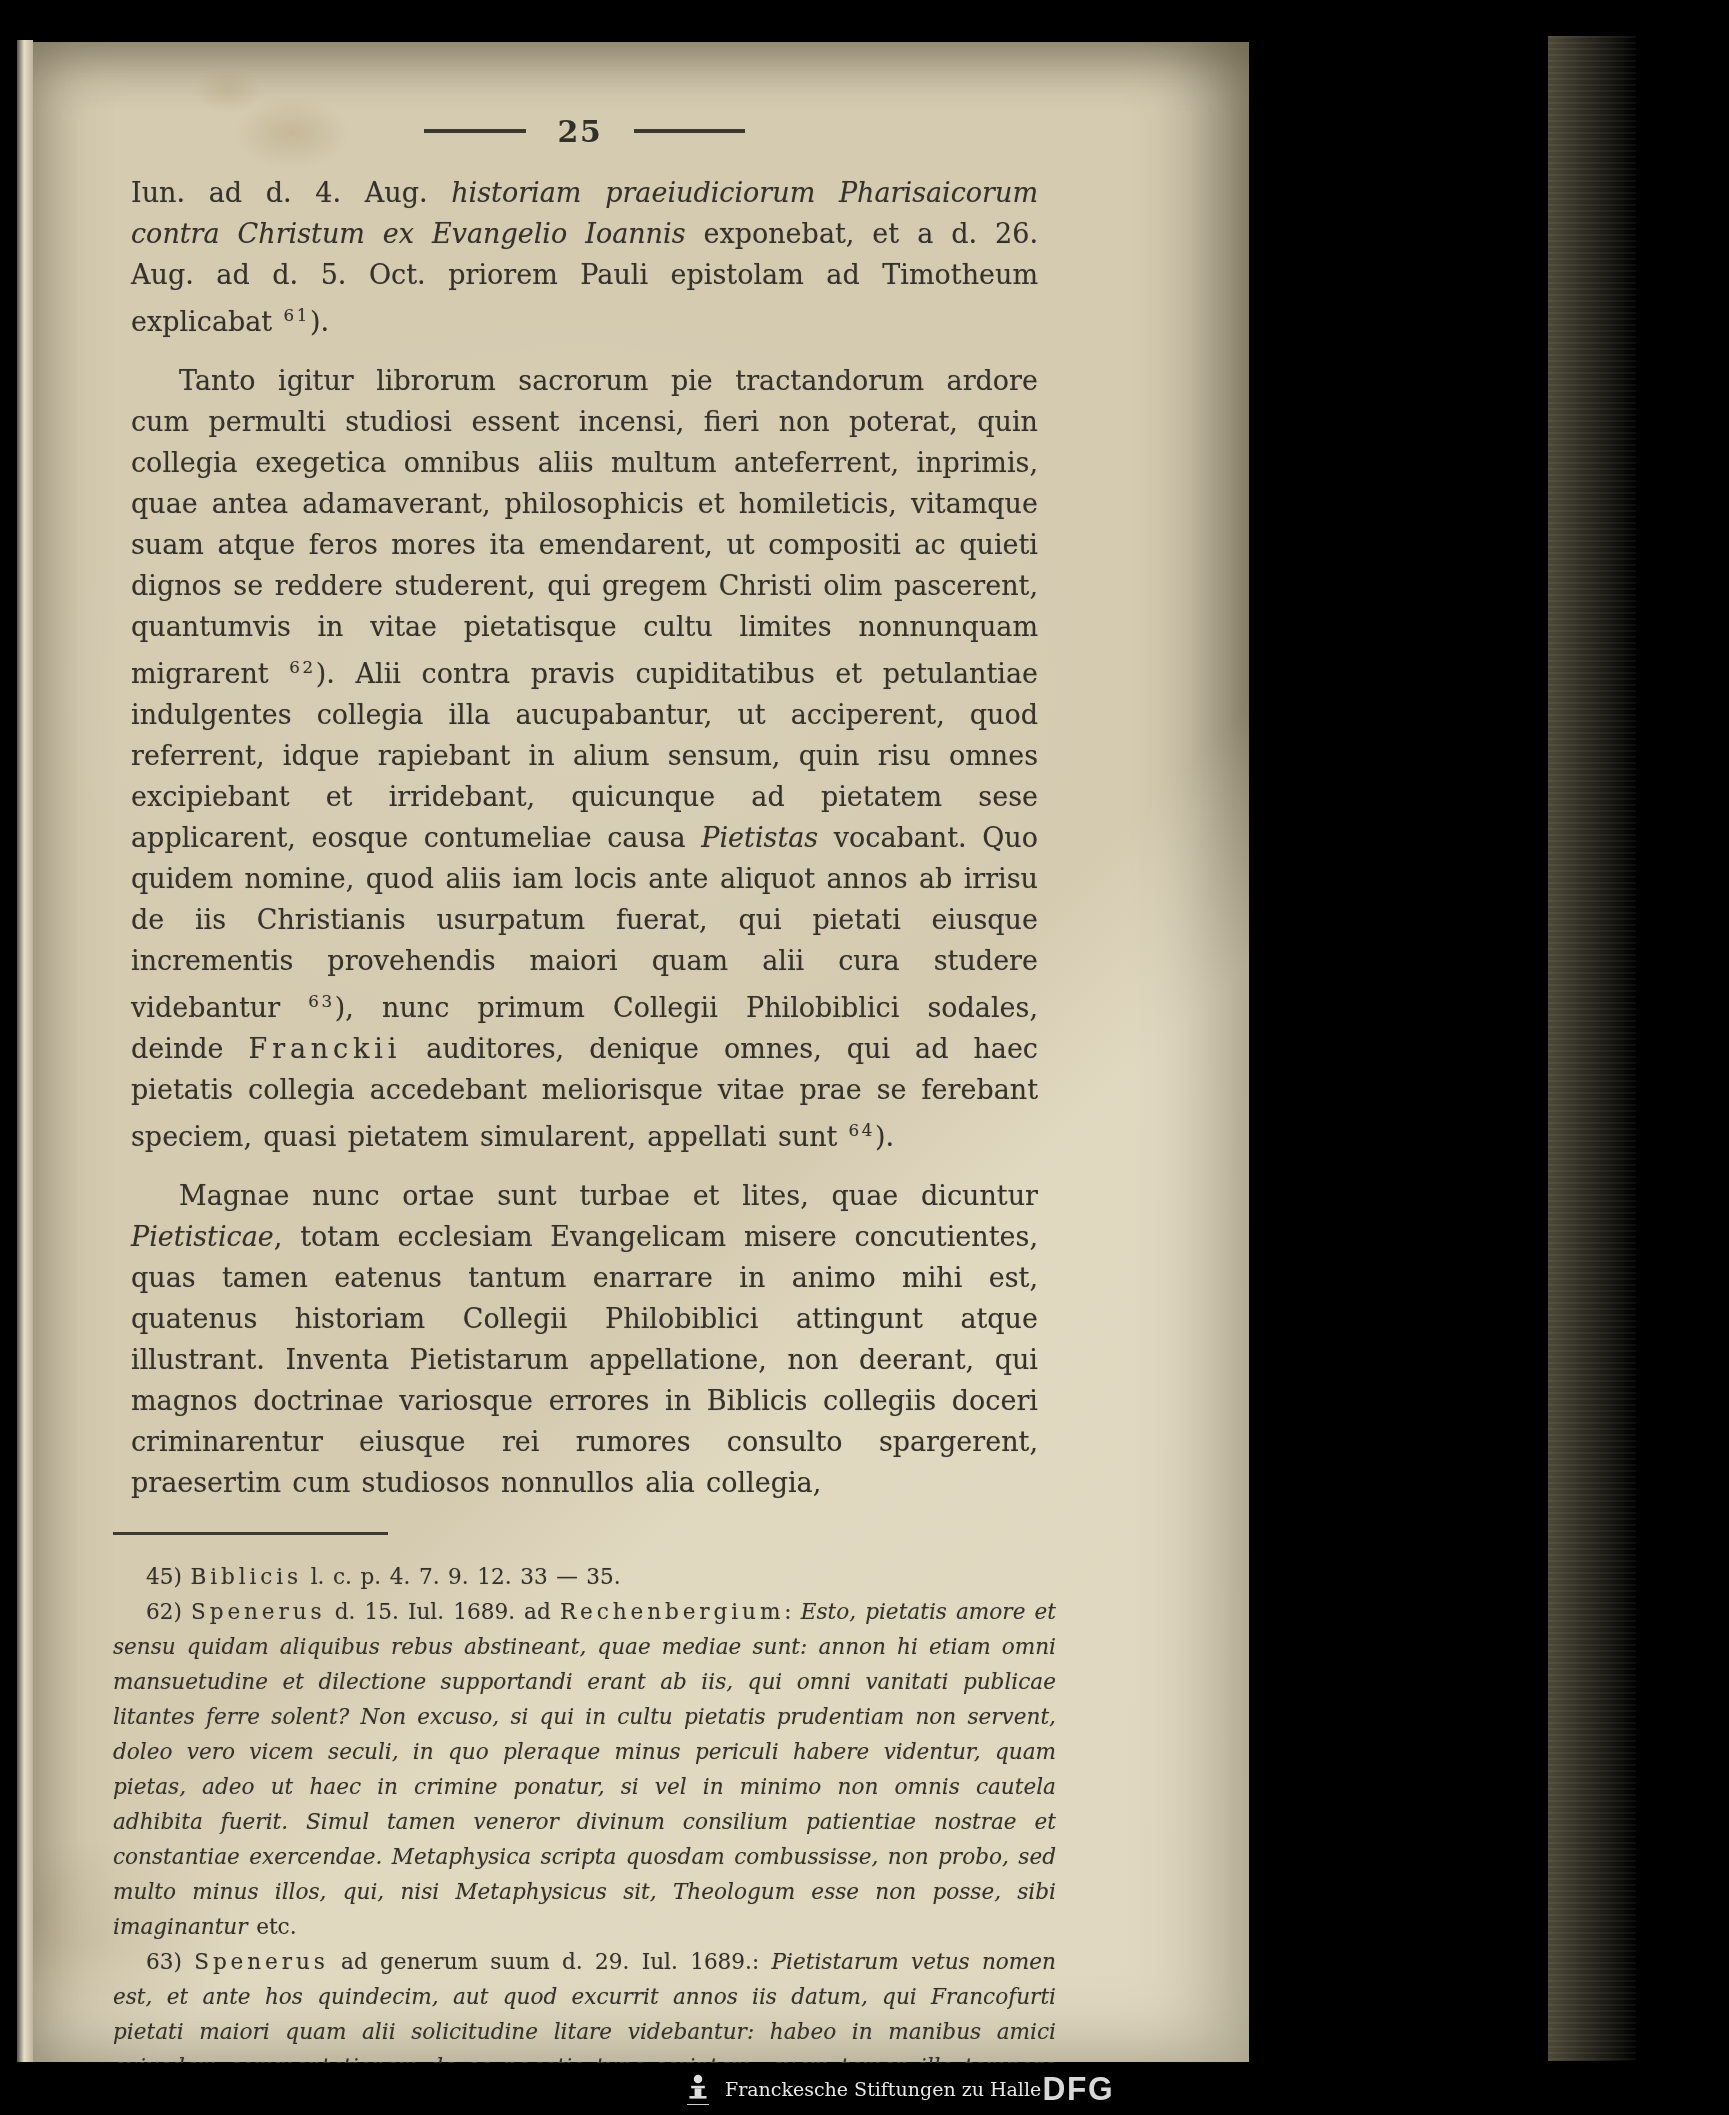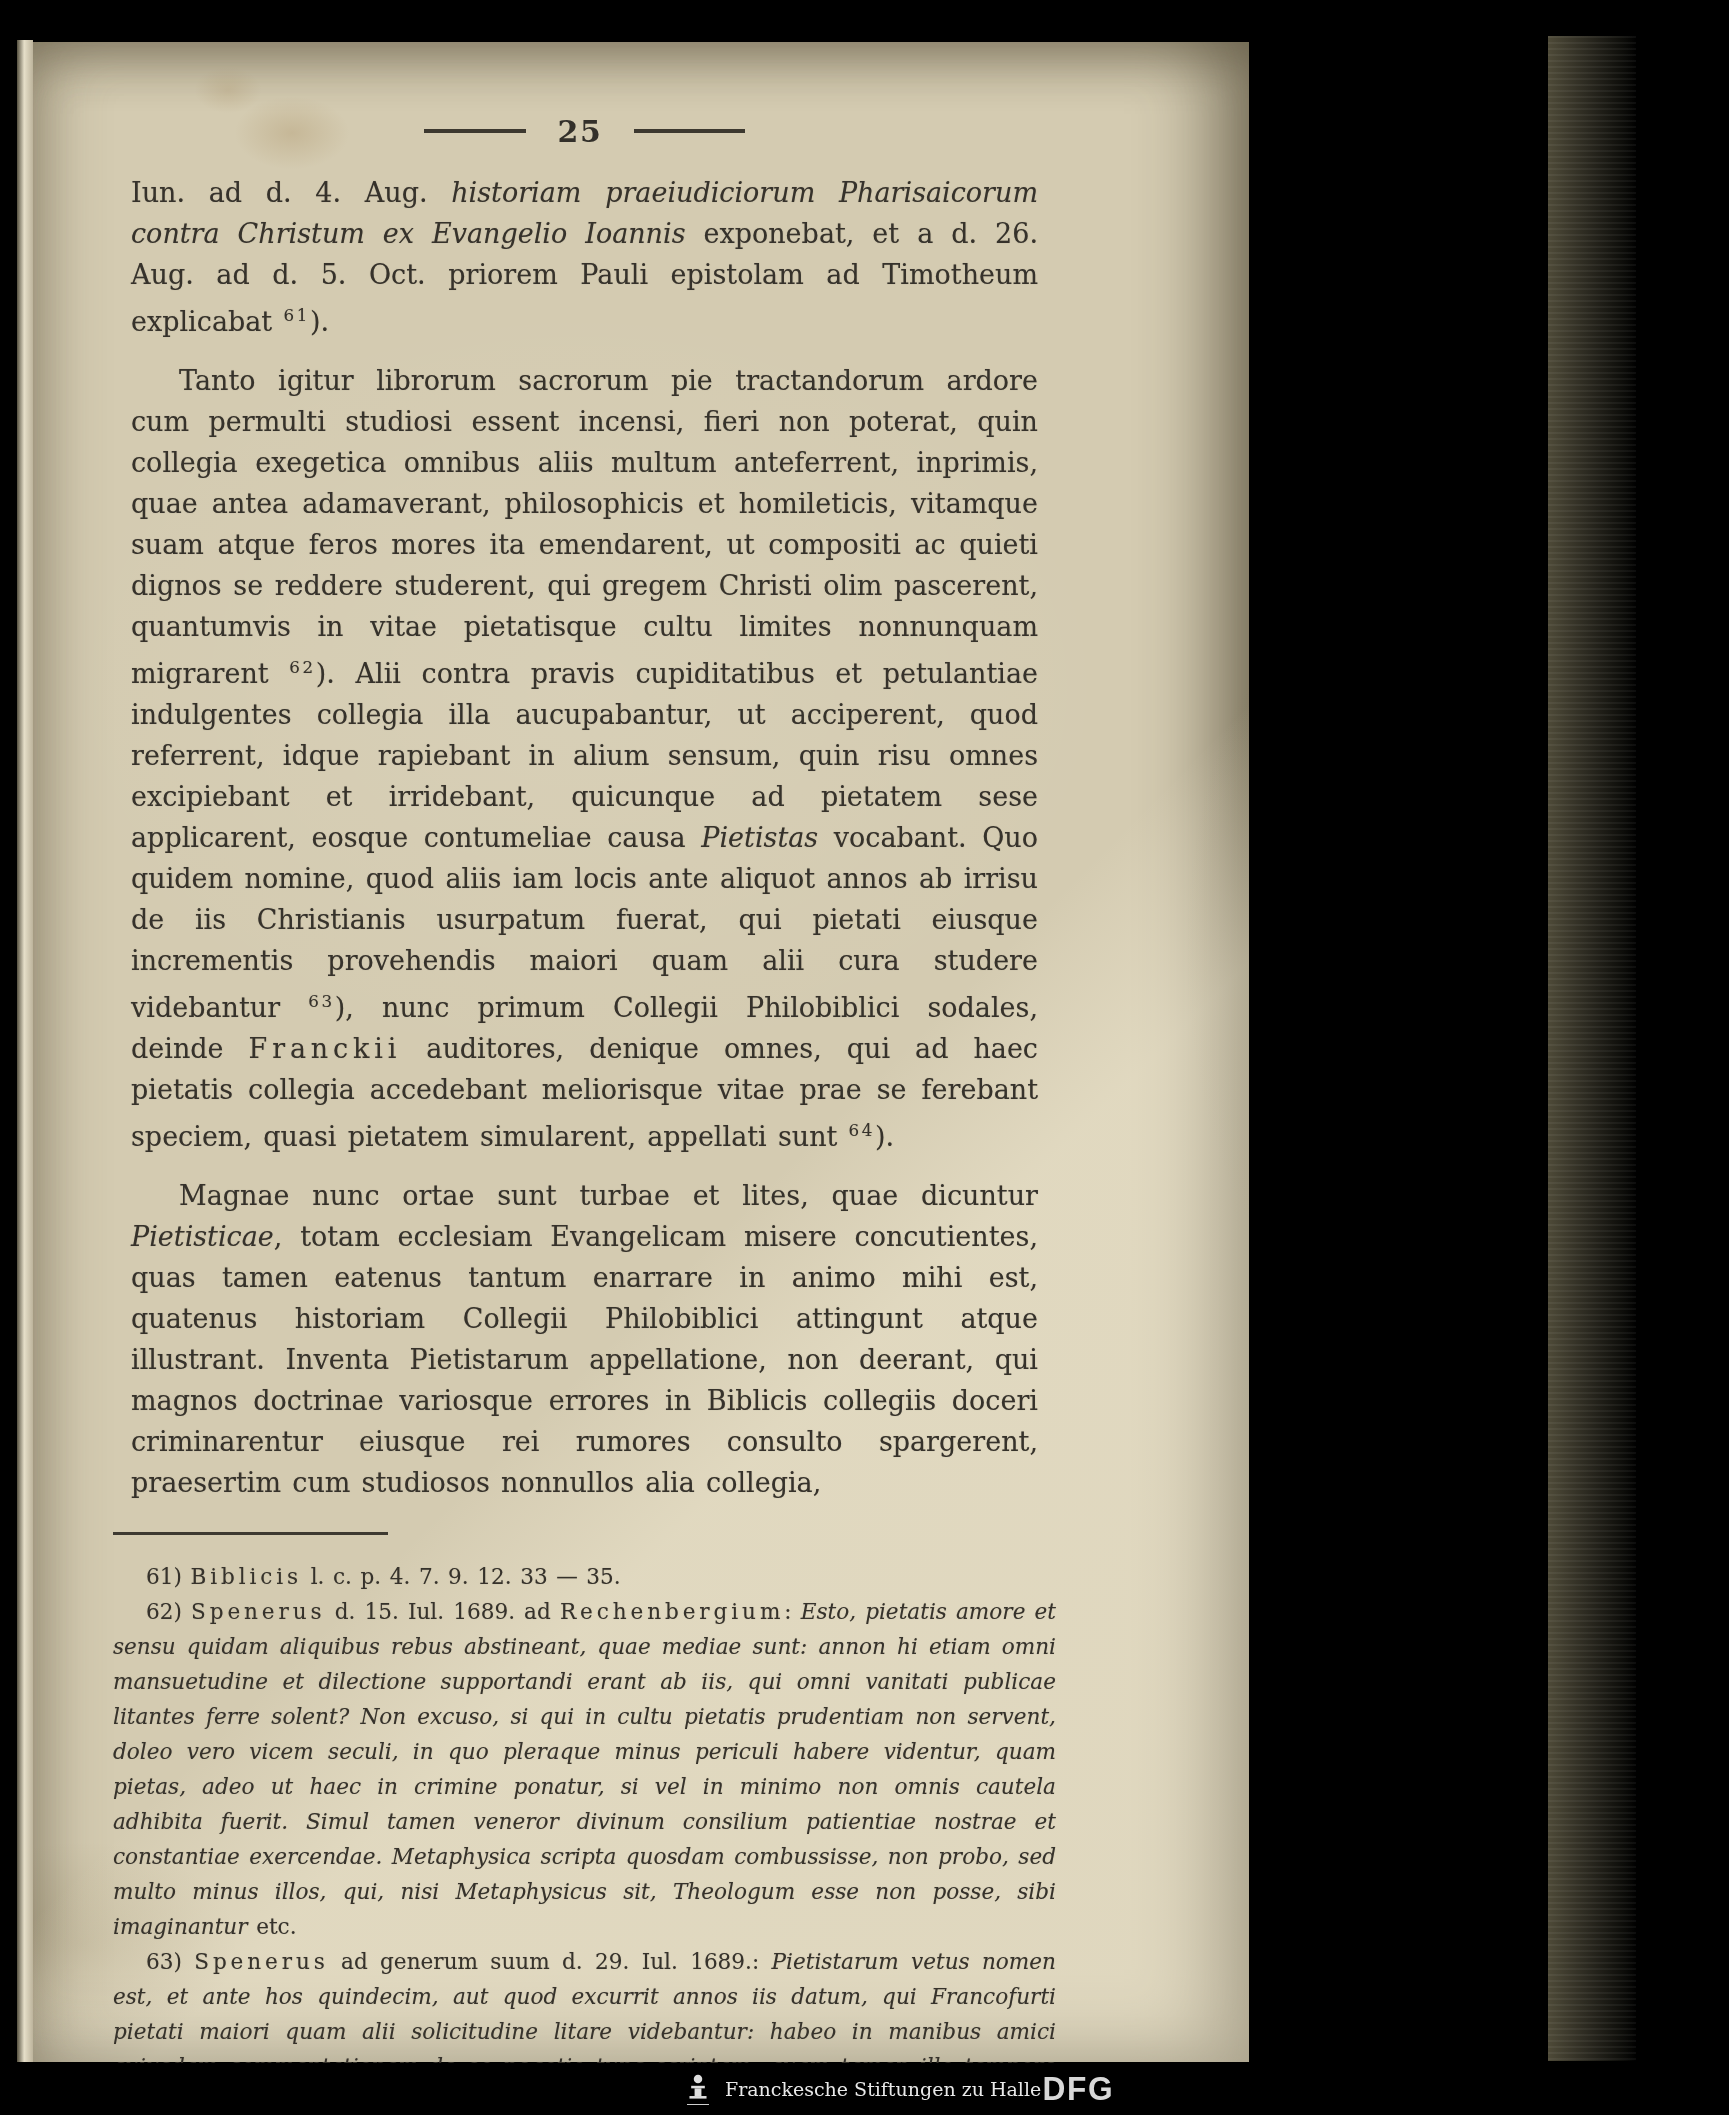--- a/index.html
+++ b/index.html
@@ -108,21 +108,21 @@
 
       <div class="bodytext" id="bodytext">
           <p><span>Iun. ad d. 4. Aug. </span><span class="it">historiam praeiudiciorum Pharisaicorum contra Christum ex Evangelio Ioannis</span><span> exponebat,  et a d. 26. Aug. ad d. 5. Oct. priorem Pauli epistolam ad Timotheum explicabat </span><span class="sup">61</span><span>).</span></p>
           <p class="indent"><span>Tanto igitur librorum sacrorum pie tractandorum ardore cum permulti studiosi essent incensi, fieri non poterat, quin collegia exegetica omnibus aliis multum anteferrent, inprimis, quae antea adamaverant, philosophicis et homileticis, vitamque suam atque feros mores ita emendarent, ut compositi ac quieti dignos se reddere studerent, qui gregem Christi olim pascerent, quantumvis in vitae pietatisque cultu limites nonnunquam migrarent </span><span class="sup">62</span><span>).   Alii contra pravis cupiditatibus et petulantiae indulgentes collegia illa aucupabantur, ut acciperent, quod referrent, idque rapiebant in alium sensum, quin risu omnes excipiebant et irridebant, quicunque ad pietatem sese applicarent, eosque contumeliae causa </span><span class="it">Pietistas</span><span> vocabant.  Quo quidem nomine, quod aliis iam locis ante aliquot annos ab irrisu de iis Christianis usurpatum fuerat, qui pietati eiusque incrementis provehendis maiori quam alii cura studere videbantur </span><span class="sup">63</span><span>), nunc primum Collegii Philobiblici sodales, deinde </span><span class="sp">Franckii</span><span> auditores, denique omnes, qui ad haec pietatis collegia accedebant meliorisque vitae prae se ferebant speciem, quasi pietatem simularent, appellati sunt </span><span class="sup">64</span><span>).</span></p>
           <p class="indent"><span>Magnae nunc ortae sunt turbae et lites, quae dicuntur </span><span class="it">Pietisticae</span><span>, totam ecclesiam Evangelicam misere concutientes, quas tamen eatenus tantum enarrare in animo mihi est, quatenus historiam Collegii Philobiblici attingunt atque illustrant.   Inventa Pietistarum appellatione, non deerant, qui magnos doctrinae variosque errores in Biblicis collegiis doceri criminarentur eiusque rei rumores consulto spargerent, praesertim cum studiosos nonnullos alia collegia,</span></p>
         </div>
 
       <div class="fnrule"></div>
 
       <div class="footnotes" id="footnotes">
-          <p><span>61) </span><span class="sp">Biblicis</span><span> l. c. p. 4. 7. 9. 12. 33 — 35.</span></p>
+          <p><span>45) </span><span class="sp">Biblicis</span><span> l. c. p. 4. 7. 9. 12. 33 — 35.</span></p>
           <p><span>62) </span><span class="sp">Spenerus</span><span> d. 15. Iul. 1689. ad </span><span class="sp">Rechenbergium</span><span>: </span><span class="it">Esto, pietatis amore et sensu quidam aliquibus rebus abstineant, quae mediae sunt: annon hi etiam omni mansuetudine et dilectione supportandi erant ab iis, qui omni vanitati publicae litantes ferre solent? Non excuso, si qui in cultu pietatis prudentiam non servent, doleo vero vicem seculi, in quo pleraque minus periculi habere videntur, quam pietas, adeo ut haec in crimine ponatur, si vel in minimo non omnis cautela adhibita fuerit. Simul tamen veneror divinum consilium patientiae nostrae et constantiae exercendae. Metaphysica scripta quosdam combussisse, non probo, sed multo minus illos, qui, nisi Metaphysicus sit, Theologum esse non posse, sibi imaginantur</span><span> etc.</span></p>
           <p><span>63) </span><span class="sp">Spenerus</span><span> ad generum suum d. 29. Iul. 1689.: </span><span class="it">Pietistarum vetus nomen est, et ante hos quindecim, aut quod excurrit annos iis datum, qui Francofurti pietati maiori quam alii solicitudine litare videbantur: habeo in manibus amici cuiusdam commentationem de eo negotio tunc scriptam, quam tamen illo tempore premere quam luci exponere publicae ac ita crabrones irritare malui.</span><span>  Cf. eiusdem </span><span class="it">Theol. Bedenken</span><span>, T. III. p. 383. 434. 782.</span></p>
           <p><span>64) </span><span class="sp">Spenerus</span><span>, </span><span class="it">Warhafftige Erzehlung</span><span>, p. 42.</span></p>
         </div>
 
       <div class="sig">D</div>
     </div>
   </div>
 
   <div class="footerbar">

